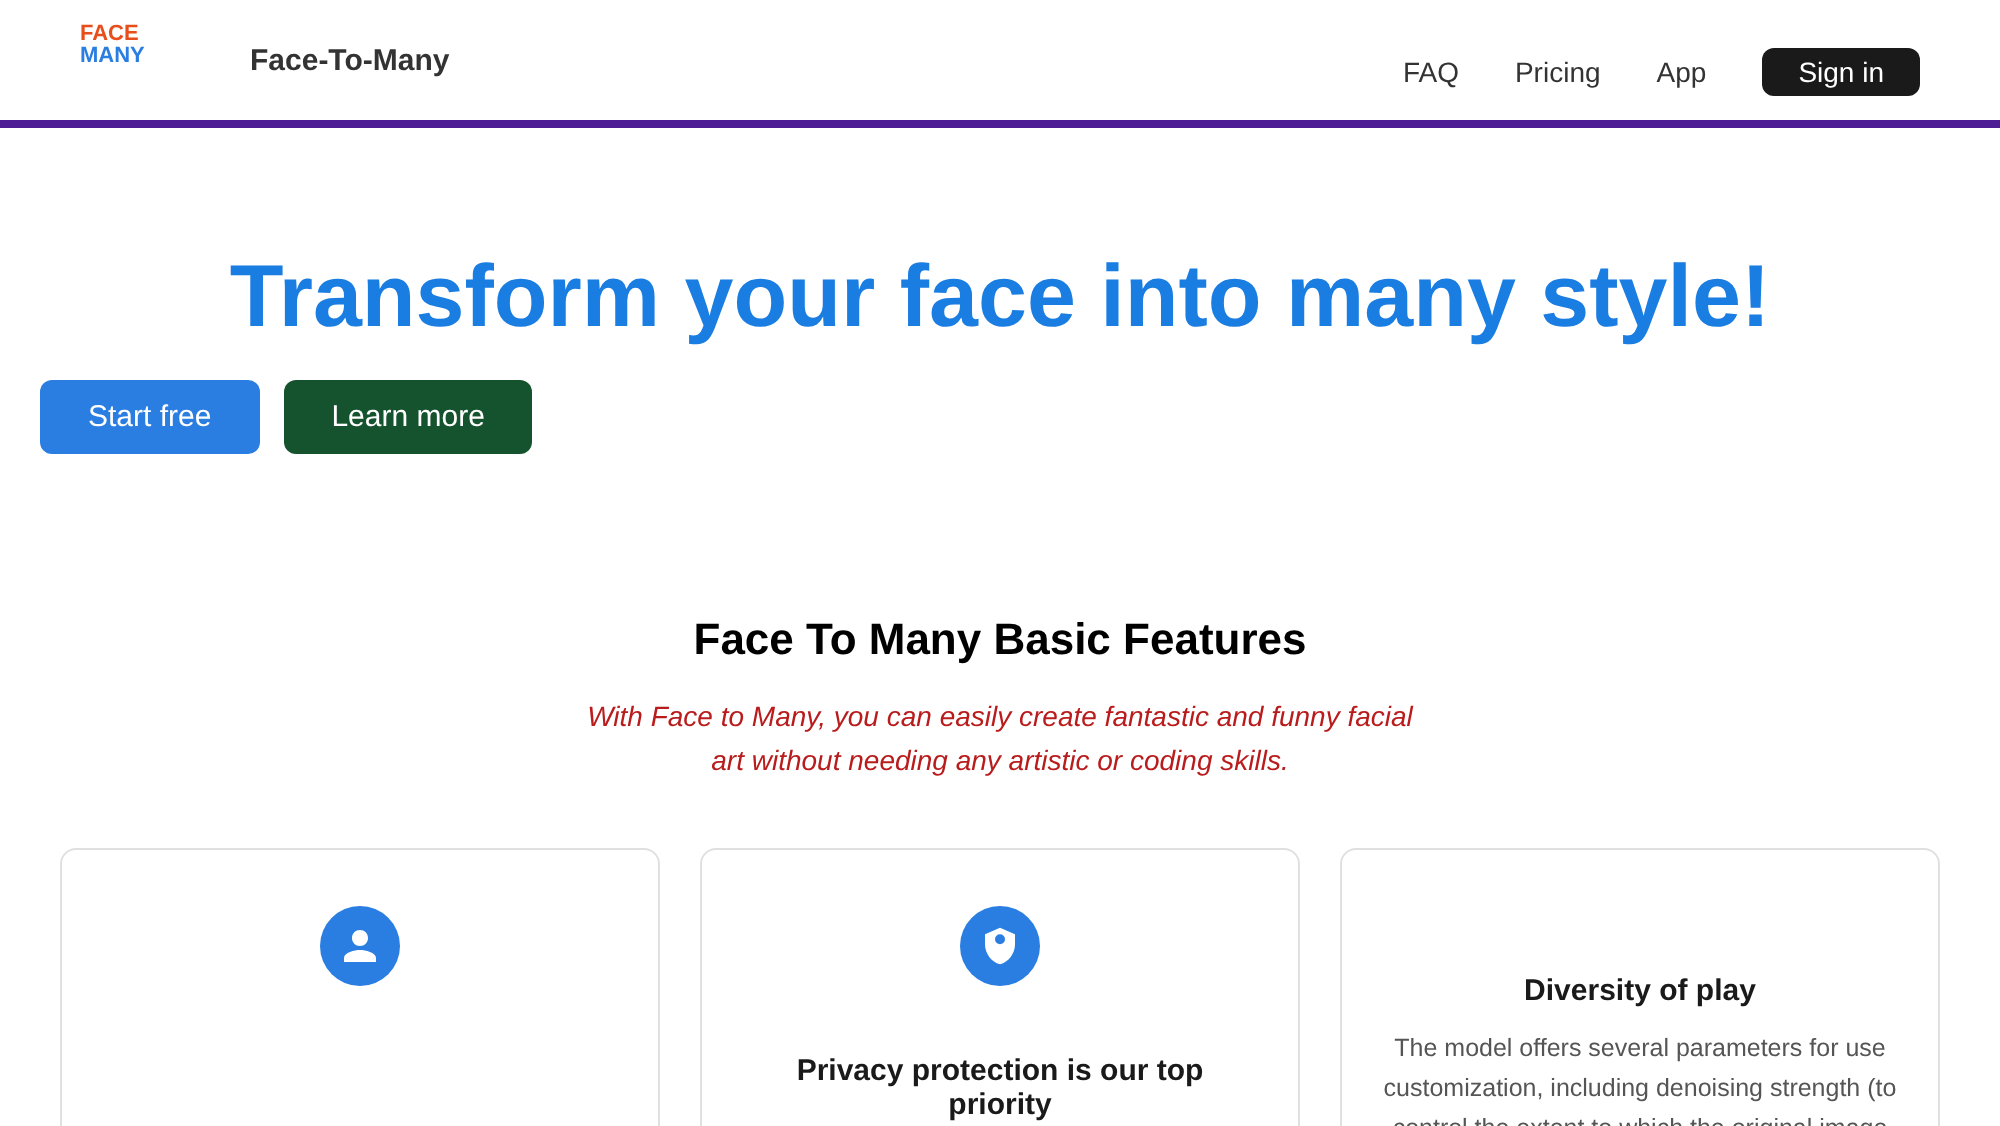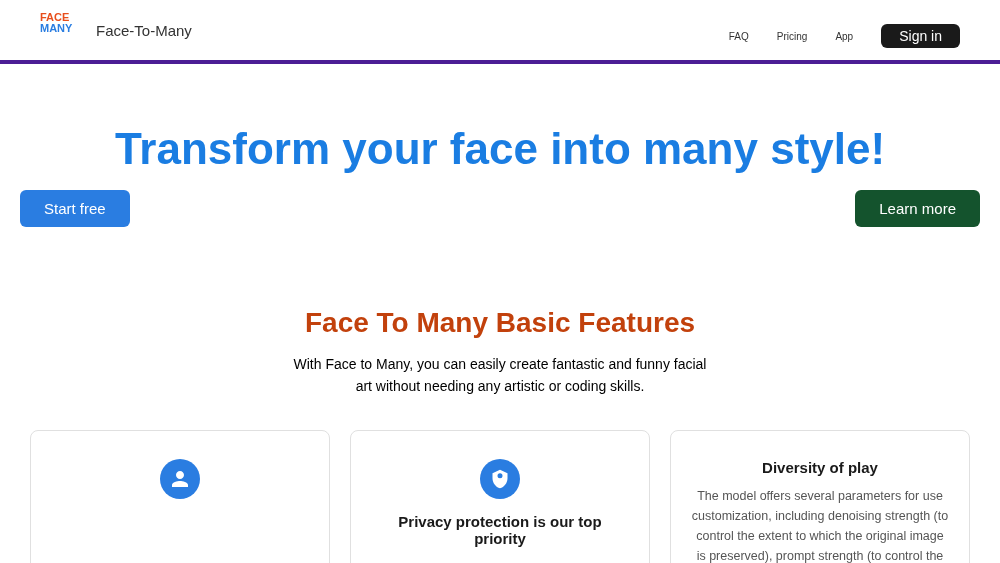--- a/index.html
+++ b/index.html
@@ -25,32 +25,33 @@
       display: flex;
       flex-direction: column;
       font-size: 11px;
       font-weight: 900;
       line-height: 1;
     }
     .logo-face { color: #e84e1b; }
     .logo-many { color: #2a7de1; }
     .logo-text {
       font-size: 15px;
-      font-weight: 400;
+      font-weight: 700;
       color: #333;
+      margin-left: 29px;
     }
     .navbar-links {
       display: flex;
       gap: 28px;
       align-items: center;
     }
     .navbar-links a {
       text-decoration: none;
       color: #333;
-      font-size: 10px;
+      font-size: 14px;
     }
     .btn-signin {
       background: #1a1a1a;
       color: #fff;
       border: none;
       padding: 4px 18px;
       border-radius: 6px;
       font-size: 14px;
       cursor: pointer;
     }
@@ -66,21 +67,22 @@
       color: #1a7de2;
       margin-bottom: 16px;
     }
     .hero-subtitle {
       font-size: 15px;
       color: #555;
       margin-bottom: 28px;
     }
     .hero-buttons {
       display: flex;
-      justify-content: space-between;
+      gap: 12px;
+      justify-content: flex-start;
     }
     .btn-start {
       background: #2a7de1;
       color: #fff;
       border: none;
       padding: 10px 24px;
       border-radius: 6px;
       font-size: 15px;
       cursor: pointer;
     }
@@ -93,31 +95,32 @@
       font-size: 15px;
       cursor: pointer;
     }
 
     
     .features-section {
       padding: 40px 20px 20px;
       text-align: center;
     }
     .features-title {
-      font-size: 28px;
-      font-weight: 700;
-      color: #c2410c;
+      font-size: 22px;
+      font-weight: 700;
+      color: #000000;
       margin-bottom: 14px;
     }
     .features-subtitle {
       font-size: 14px;
-      color: #000000;
+      color: #b91c1c;
       max-width: 420px;
       margin: 0 auto 32px;
       line-height: 1.6;
+      font-style: italic;
     }
 
     
     .cards-row {
       display: flex;
       gap: 0;
       justify-content: center;
       max-width: 1000px;
       margin: 0 auto;
     }
@@ -141,20 +144,21 @@
       align-items: center;
       justify-content: center;
       color: #fff;
       font-size: 18px;
     }
     .card-title {
       font-size: 15px;
       font-weight: 700;
       color: #1a1a1a;
       margin-bottom: 10px;
+      margin-top: 34px;
     }
     .card-text {
       font-size: 12.5px;
       color: #555;
       line-height: 1.6;
     }
   </style>
 </head>
 <body>
 

